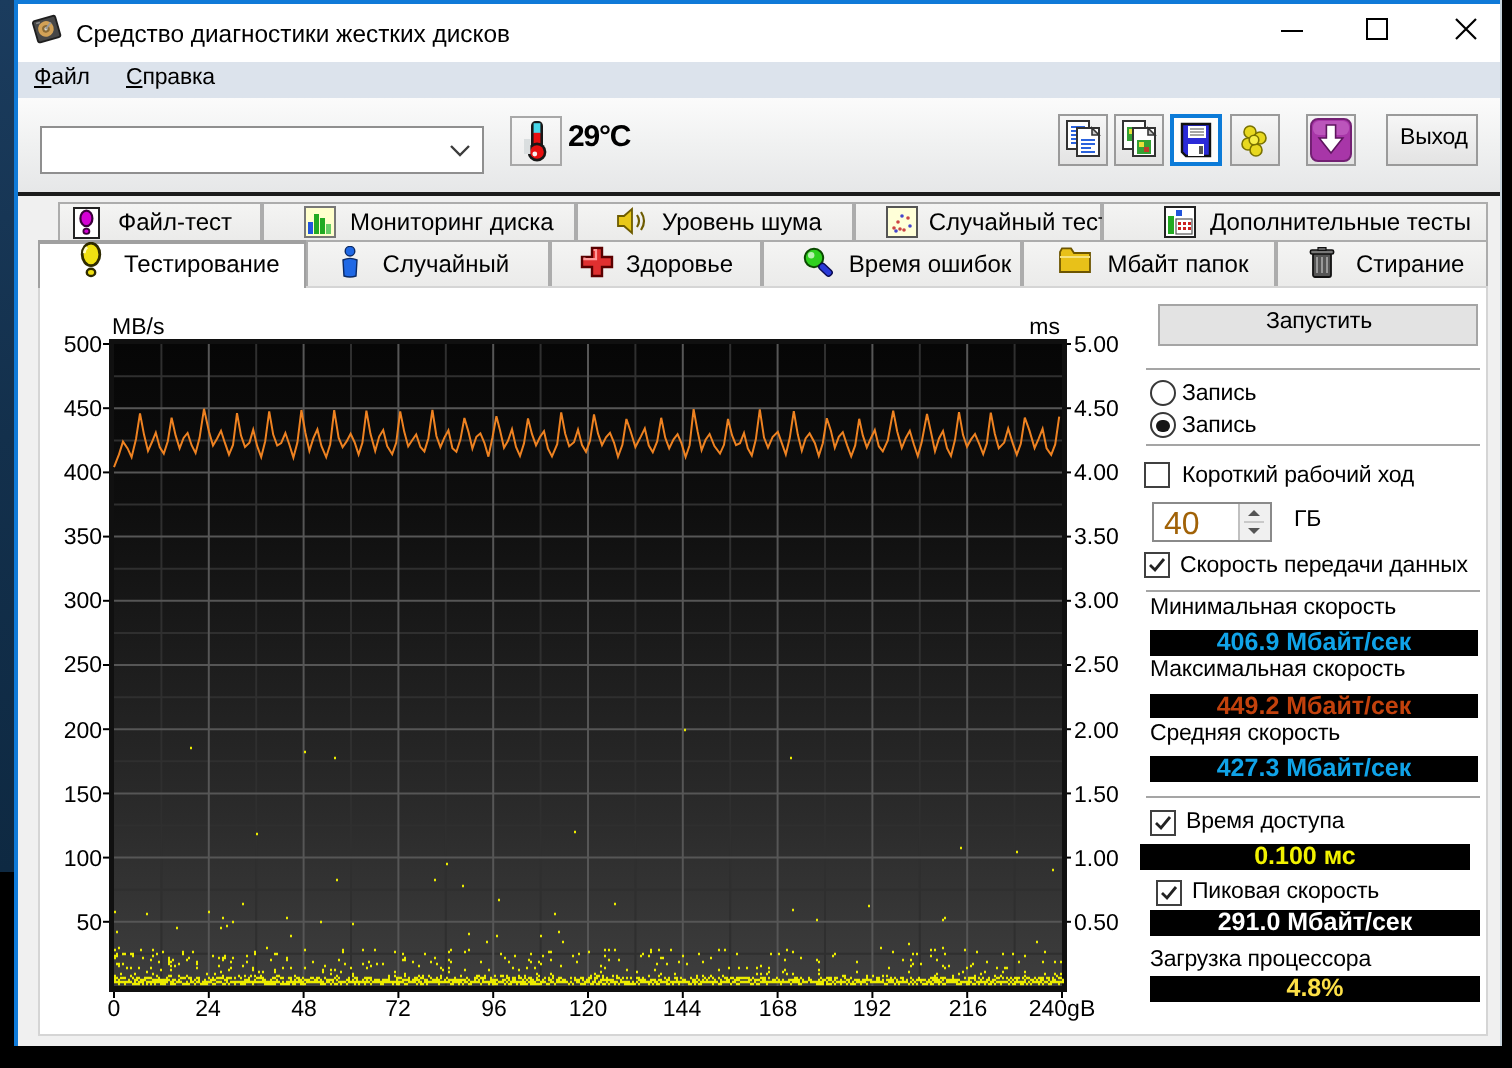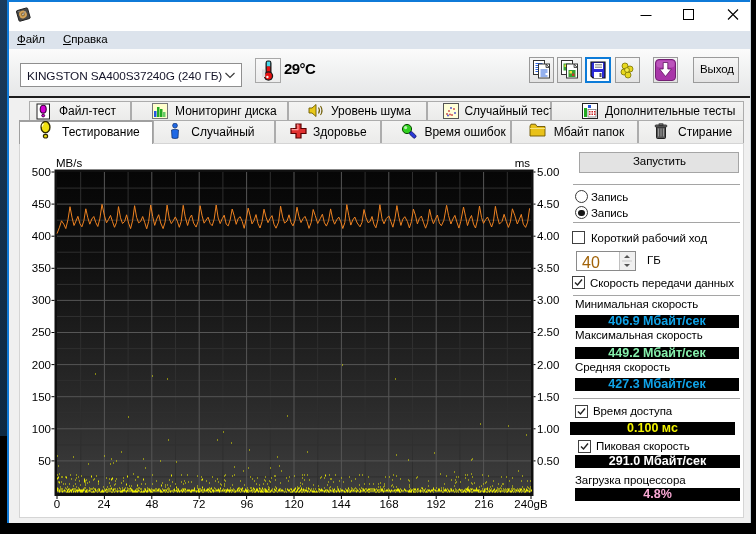--- a/index.html
+++ b/index.html
@@ -28,35 +28,35 @@
 <svg class="abs" style="left:16px;top:7px" width="15" height="15" viewBox="0 0 15 15">
   <g transform="rotate(-16 7.5 7.5)">
   <rect x="1.5" y="2" width="11.6" height="11" rx="1" fill="#474747" stroke="#1e1e1e" stroke-width="0.9"></rect>
   <circle cx="7" cy="7.3" r="3.9" fill="#d2a156"></circle>
   <circle cx="7" cy="7.3" r="1.9" fill="#8a6a36"></circle>
   <circle cx="7" cy="7.3" r="0.8" fill="#d8d8cc"></circle>
   <path d="M7 7.3 L10.2 4.9" stroke="#9a9a9a" stroke-width="1"></path>
   <path d="M3 3.4 L5 3.4" stroke="#8a8a8a" stroke-width="0.8"></path>
   </g>
 </svg>
+<div class="abs" style="left:38px;top:10px;font-size:12.2px;color:#000;white-space:nowrap">Средство диагностики жестких дисков</div>
 <svg class="abs" style="left:630px;top:4px" width="115" height="22">
   <path d="M10.5 11.5 H21.5" stroke="#000" stroke-width="1"></path>
   <rect x="53.5" y="5.5" width="10" height="10" fill="none" stroke="#000" stroke-width="1"></rect>
   <path d="M98 5.5 L108 15.5 M108 5.5 L98 15.5" stroke="#000" stroke-width="1.1"></path>
 </svg>
 
 <div class="abs" style="left:8.5px;top:31px;width:741px;height:17.5px;background:#dce3ec"></div>
 <div class="abs t12" style="left:17px;top:33px"><u>Ф</u>айл</div>
 <div class="abs t12" style="left:63px;top:33px"><u>С</u>правка</div>
 
 <div class="abs" style="left:8.5px;top:48.5px;width:741px;height:47.5px;background:linear-gradient(180deg,#fbfbfb,#f0f1f1 50%,#e6e7e8)"></div>
 <div class="abs" style="left:8.5px;top:96px;width:741px;height:2px;background:#1c1c1c"></div>
 
 <div class="abs" style="left:20px;top:63px;width:222px;height:24px;background:#fff;border:1px solid #8f8f8f"></div>
-<div class="abs" style="left:27px;top:69px;font-size:11.8px;letter-spacing:-0.1px;color:#141428;white-space:nowrap">KINGSTON SA400S37240G (240 ГБ)</div>
 <svg class="abs" style="left:224px;top:72px" width="12" height="7">
       <path d="M1.5 1 L6 5.5 L10.5 1" stroke="#3c3c3c" stroke-width="1.2" fill="none"></path>
     </svg>
 
 <div class="abs" style="left:255px;top:58px;width:26px;height:25px;border:1px solid #a8a8a8;background:linear-gradient(180deg,#f8f8f8,#ececec)"></div>
 <svg class="abs" style="left:262px;top:60px" width="13" height="21" viewBox="0 0 13 21">
   <rect x="3.5" y="0.5" width="6" height="16" rx="2.4" fill="#181818"></rect>
   <rect x="4.8" y="1.6" width="3.4" height="5" fill="#49d8ea"></rect>
   <rect x="4.8" y="6.4" width="3.4" height="10" fill="#e81010"></rect>
   <circle cx="6.5" cy="16" r="4.7" fill="#181818"></circle>
@@ -326,34 +326,34 @@
       <div class="abs t12" style="left:647px;top:254px">ГБ</div>
       <div class="cb" style="left:572px;top:276px"></div>
       <svg class="abs" style="left:573px;top:277px" width="11" height="11">
         <path d="M2 5.5 L4.5 8 L9 2.5" stroke="#222" stroke-width="1.4" fill="none"></path>
       </svg>
       <div class="abs t12" style="left:590px;top:277px">Скорость передачи данных</div>
       <div class="sep" style="left:573px;top:295px;width:167px"></div>
       <div class="abs t12" style="left:575px;top:297.5px">Минимальная скорость</div>
       <div class="vbox" style="left:575px;top:315px;width:164px;height:12.5px;line-height:12.5px;color:#10a3e8">406.9 Мбайт/сек</div>
       <div class="abs t12" style="left:575px;top:329px">Максимальная скорость</div>
-      <div class="vbox" style="left:575px;top:346.5px;width:164px;height:12.5px;line-height:12.5px;color:#86efac">449.2 Мбайт/сек</div>
+      <div class="vbox" style="left:575px;top:346.5px;width:164px;height:12.5px;line-height:12.5px;color:#c2410c">449.2 Мбайт/сек</div>
       <div class="abs t12" style="left:575px;top:360.5px">Средняя скорость</div>
       <div class="vbox" style="left:575px;top:378px;width:164px;height:12.5px;line-height:12.5px;color:#10a3e8">427.3 Мбайт/сек</div>
       <div class="sep" style="left:573px;top:397.5px;width:167px"></div>
       <div class="cb" style="left:575px;top:404.5px"></div>
       <svg class="abs" style="left:576px;top:405.5px" width="11" height="11">
         <path d="M2 5.5 L4.5 8 L9 2.5" stroke="#222" stroke-width="1.4" fill="none"></path>
       </svg>
       <div class="abs t12" style="left:593px;top:405px">Время доступа</div>
       <div class="vbox" style="left:570px;top:422px;width:165px;height:12.5px;line-height:12.5px;color:#f2f200">0.100 мс</div>
       <div class="cb" style="left:578px;top:440px"></div>
       <svg class="abs" style="left:579px;top:441px" width="11" height="11">
         <path d="M2 5.5 L4.5 8 L9 2.5" stroke="#222" stroke-width="1.4" fill="none"></path>
       </svg>
       <div class="abs t12" style="left:596px;top:440px">Пиковая скорость</div>
       <div class="vbox" style="left:575px;top:455px;width:165px;height:12.5px;line-height:12.5px;color:#fff">291.0 Мбайт/сек</div>
       <div class="abs t12" style="left:575px;top:473.5px">Загрузка процессора</div>
-      <div class="vbox" style="left:575px;top:488px;width:165px;height:12.5px;line-height:12.5px;color:#f9a8d4">4.8%</div>
+      <div class="vbox" style="left:575px;top:488px;width:165px;height:12.5px;line-height:12.5px;color:#fde047">4.8%</div>
     </div>
 
 <div class="abs" style="left:751px;top:0;width:5px;height:534px;background:#000"></div>
 <div class="abs" style="left:0;top:523px;width:756px;height:11px;background:#000"></div>
 </div>
 </body></html>

